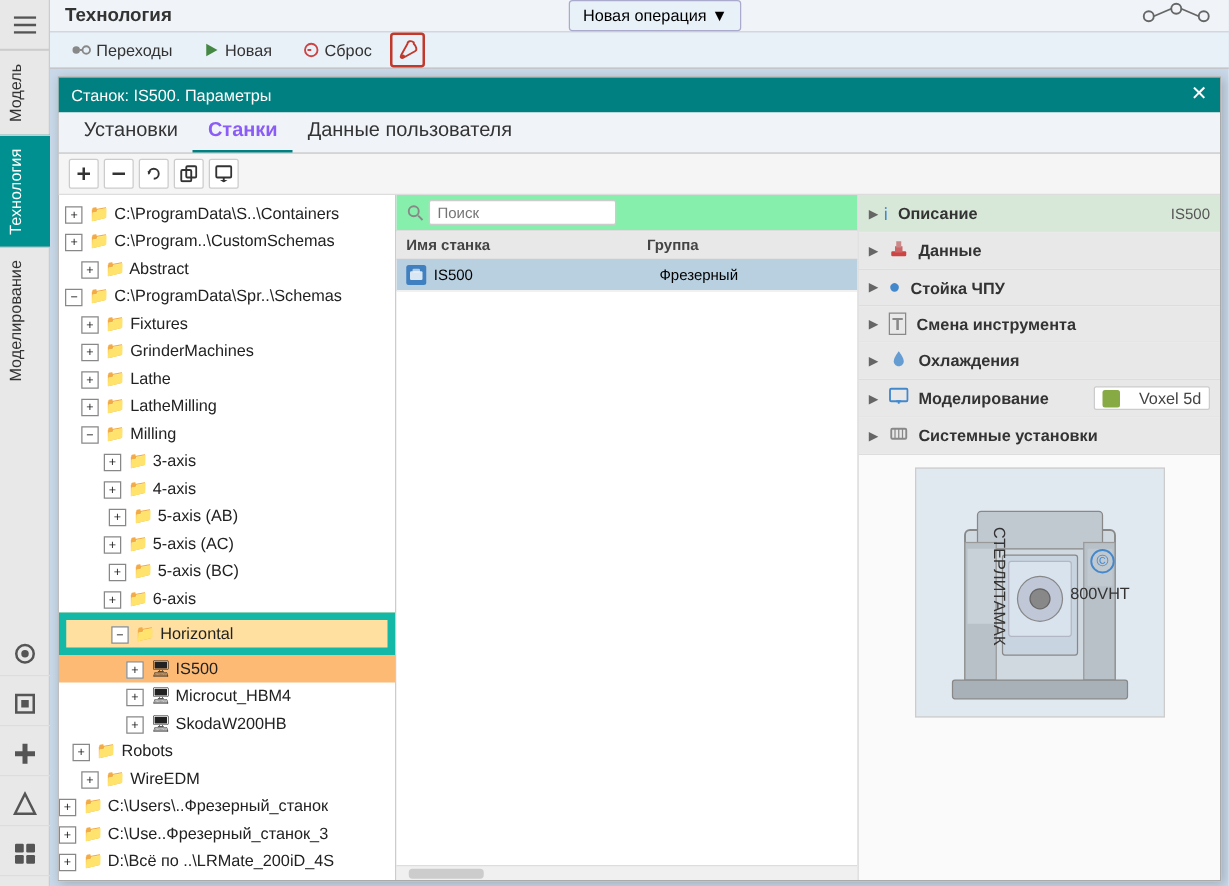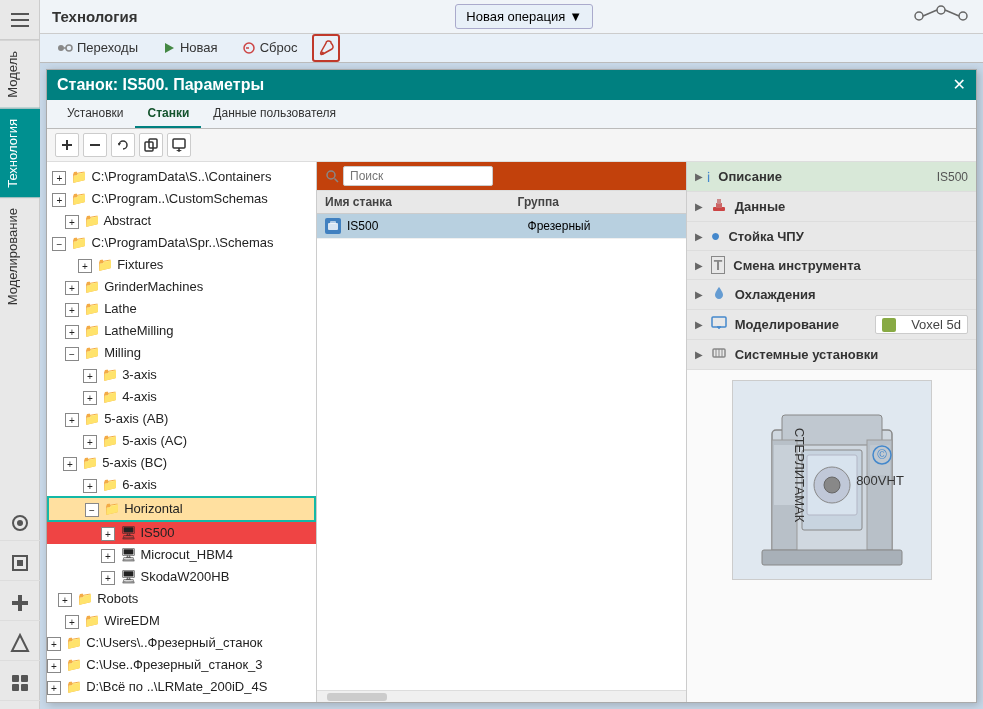--- a/index.html
+++ b/index.html
@@ -128,45 +128,45 @@
       box-shadow: 2px 2px 8px rgba(0,0,0,0.2);
     }
     .dialog-title-bar {
       background: #008080;
       color: white;
       padding: 6px 10px;
       display: flex;
       align-items: center;
       justify-content: space-between;
     }
-    .dialog-title-text { font-size: 16px; font-weight: bold; }
+    .dialog-title-text { font-size: 13px; font-weight: normal; }
     .dialog-close {
       cursor: pointer;
       font-size: 16px;
       line-height: 1;
       color: white;
     }
 
     
     .dialog-tabs {
       background: #f0f4f8;
       border-bottom: 1px solid #bbb;
       display: flex;
       padding: 0 8px;
     }
     .dialog-tab {
       padding: 6px 12px;
       cursor: pointer;
       color: #333;
       border-bottom: 2px solid transparent;
-      font-size: 12px;
+      font-size: 16px;
     }
     .dialog-tab.active {
       border-bottom: 2px solid #008080;
-      color: #14532d;
+      color: #8b5cf6;
       font-weight: bold;
     }
 
     
     .dialog-toolbar {
       background: #f5f5f5;
       border-bottom: 1px solid #ddd;
       padding: 4px 8px;
       display: flex;
       align-items: center;
@@ -223,21 +223,21 @@
       display: flex;
       flex-direction: column;
       overflow: hidden;
     }
     .search-bar {
       padding: 4px 8px;
       border-bottom: 1px solid #ddd;
       display: flex;
       align-items: center;
       gap: 4px;
-      background: #c2410c;
+      background: #86efac;
     }
     .search-input {
       border: 1px solid #ccc;
       border-radius: 2px;
       padding: 2px 6px;
       font-size: 12px;
       width: 150px;
       outline: none;
     }
     .list-header {
@@ -541,21 +541,21 @@
             </div>
             <div class="tree-item" style="padding-left:18px">
               <span class="tree-expand">+</span>
               <span>📁 Abstract</span>
             </div>
             <div class="tree-item">
               <span class="tree-indent" style="width:2px"></span>
               <span class="tree-expand">−</span>
               <span>📁 C:\ProgramData\Spr..\Schemas</span>
             </div>
-            <div class="tree-item" style="padding-left:31px">
+            <div class="tree-item" style="padding-left:18px">
               <span class="tree-expand">+</span>
               <span>📁 Fixtures</span>
             </div>
             <div class="tree-item" style="padding-left:18px">
               <span class="tree-expand">+</span>
               <span>📁 GrinderMachines</span>
             </div>
             <div class="tree-item" style="padding-left:18px">
               <span class="tree-expand">+</span>
               <span>📁 Lathe</span>
@@ -569,41 +569,41 @@
               <span>📁 Milling</span>
             </div>
             <div class="tree-item" style="padding-left:36px">
               <span class="tree-expand">+</span>
               <span>📁 3-axis</span>
             </div>
             <div class="tree-item" style="padding-left:36px">
               <span class="tree-expand">+</span>
               <span>📁 4-axis</span>
             </div>
-            <div class="tree-item" style="padding-left:18px">
+            <div class="tree-item" style="padding-left:40px">
               <span class="tree-expand">+</span>
               <span>📁 5-axis (AB)</span>
             </div>
             <div class="tree-item" style="padding-left:36px">
               <span class="tree-expand">+</span>
               <span>📁 5-axis (AC)</span>
             </div>
-            <div class="tree-item" style="padding-left:16px">
+            <div class="tree-item" style="padding-left:40px">
               <span class="tree-expand">+</span>
               <span>📁 5-axis (BC)</span>
             </div>
             <div class="tree-item" style="padding-left:36px">
               <span class="tree-expand">+</span>
               <span>📁 6-axis</span>
             </div>
-            <div class="tree-item highlighted" style="padding-left:36px; border:2px solid #14b8a6; background:#ffe0a0;">
+            <div class="tree-item highlighted" style="padding-left:36px; border:6px solid #14b8a6; background:#ffe0a0;">
               <span class="tree-expand">−</span>
               <span>📁 Horizontal</span>
             </div>
-            <div class="tree-item selected" style="padding-left:54px; background:#ef4444;">
+            <div class="tree-item selected" style="padding-left:54px; background:#fdba74;">
               <span class="tree-expand">+</span>
               <span>🖥 IS500</span>
             </div>
             <div class="tree-item" style="padding-left:54px">
               <span class="tree-expand">+</span>
               <span>🖥 Microcut_HBM4</span>
             </div>
             <div class="tree-item" style="padding-left:54px">
               <span class="tree-expand">+</span>
               <span>🖥 SkodaW200HB</span>

